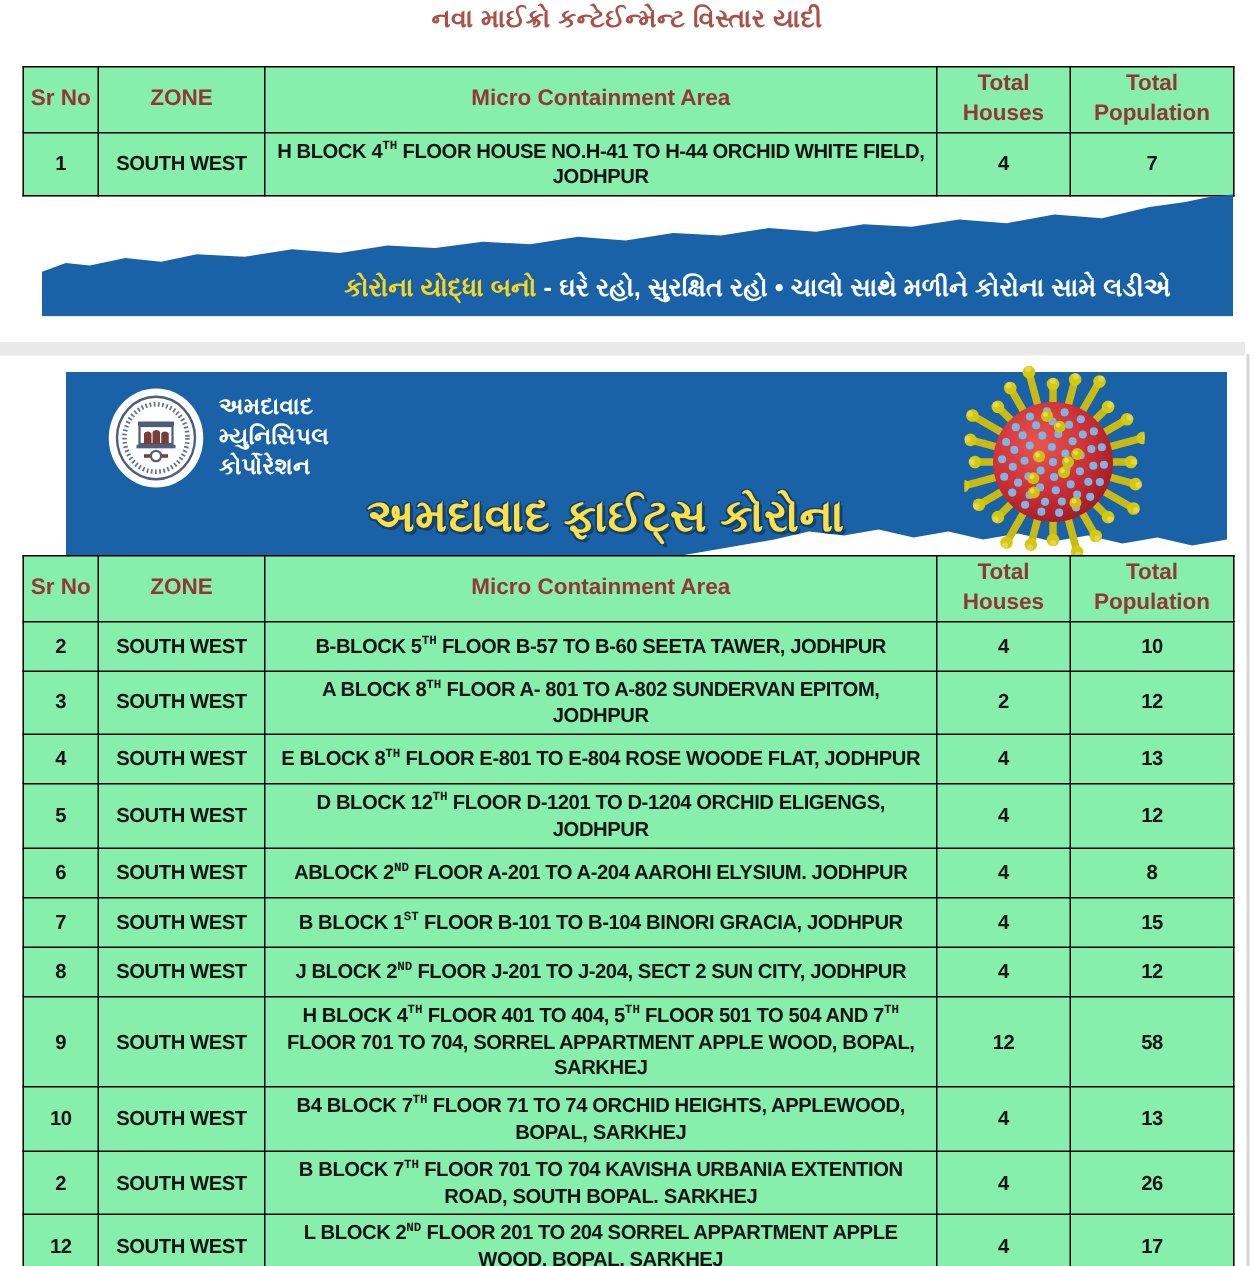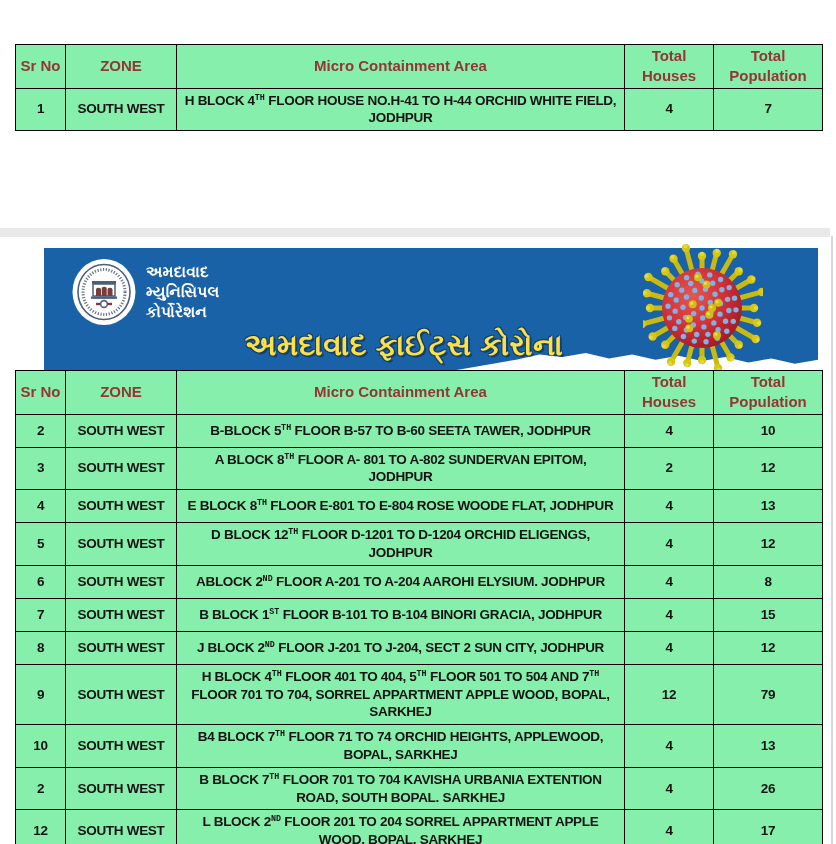--- a/index.html
+++ b/index.html
@@ -53,20 +53,21 @@
   .fights-title{position:absolute;left:55px;top:80px;width:610px;text-align:center;
     font-size:30px;font-weight:bold;color:#fde047;letter-spacing:.5px;
     text-shadow:2px 2px 0 #12406F,-1px -1px 0 #12406F,1px -1px 0 #12406F,-1px 1px 0 #12406F;}
   .virus{position:absolute;left:643px;top:242px;width:120px;height:138px;}
 </style>
 </head>
 <body>
 
 <div class="page">
 
+  <div class="doc-title">નવા માઈક્રો કન્ટેઈન્મેન્ટ વિસ્તાર યાદી</div>
 
   <table class="mc" id="table1">
     <colgroup>
         <col class="c-sr">
         <col class="c-zone">
         <col class="c-area">
         <col class="c-houses">
         <col class="c-pop">
       </colgroup>
     <thead>
@@ -83,20 +84,25 @@
         <tr>
           <td>1</td>
           <td>SOUTH WEST</td>
           <td class="cell-area">H BLOCK 4<sup>TH</sup> FLOOR HOUSE NO.H-41 TO H-44 ORCHID WHITE FIELD, JODHPUR</td>
           <td>4</td>
           <td>7</td>
         </tr>
       </tbody>
   </table>
 
+  <div class="banner1">
+    <div class="banner1-text">
+      <span class="hl">કોરોના યોદ્ધા બનો</span><span class="rest"> - ઘરે રહો, સુરક્ષિત રહો • ચાલો સાથે મળીને કોરોના સામે લડીએ</span>
+    </div>
+  </div>
 
   <div class="gray-strip"></div>
   <div class="edge-line"></div>
 
   <div class="banner2">
     <div class="amc-logo">
       <svg viewBox="0 0 64 68" width="64" height="68">
         <ellipse cx="32" cy="34" rx="31.5" ry="33" fill="#FFFFFF"></ellipse>
         <ellipse cx="32" cy="34" rx="26" ry="27.5" fill="none" stroke="#4E5F7A" stroke-width="1.6"></ellipse>
         <ellipse cx="32" cy="34" rx="21" ry="22.5" fill="none" stroke="#66758C" stroke-width="3" stroke-dasharray="1.2 1.6"></ellipse>
@@ -344,21 +350,21 @@
           <td class="cell-area">J BLOCK 2<sup>ND</sup> FLOOR J-201 TO J-204, SECT 2 SUN CITY, JODHPUR</td>
           <td>4</td>
           <td>12</td>
         </tr>
 
         <tr>
           <td>9</td>
           <td>SOUTH WEST</td>
           <td class="cell-area">H BLOCK 4<sup>TH</sup> FLOOR 401 TO 404, 5<sup>TH</sup> FLOOR 501 TO 504 AND 7<sup>TH</sup>  FLOOR 701 TO 704, SORREL APPARTMENT APPLE WOOD, BOPAL, SARKHEJ</td>
           <td>12</td>
-          <td>79</td>
+          <td>58</td>
         </tr>
 
         <tr>
           <td>10</td>
           <td>SOUTH WEST</td>
           <td class="cell-area">B4 BLOCK 7<sup>TH</sup> FLOOR 71 TO 74 ORCHID HEIGHTS, APPLEWOOD, BOPAL, SARKHEJ</td>
           <td>4</td>
           <td>13</td>
         </tr>
 

